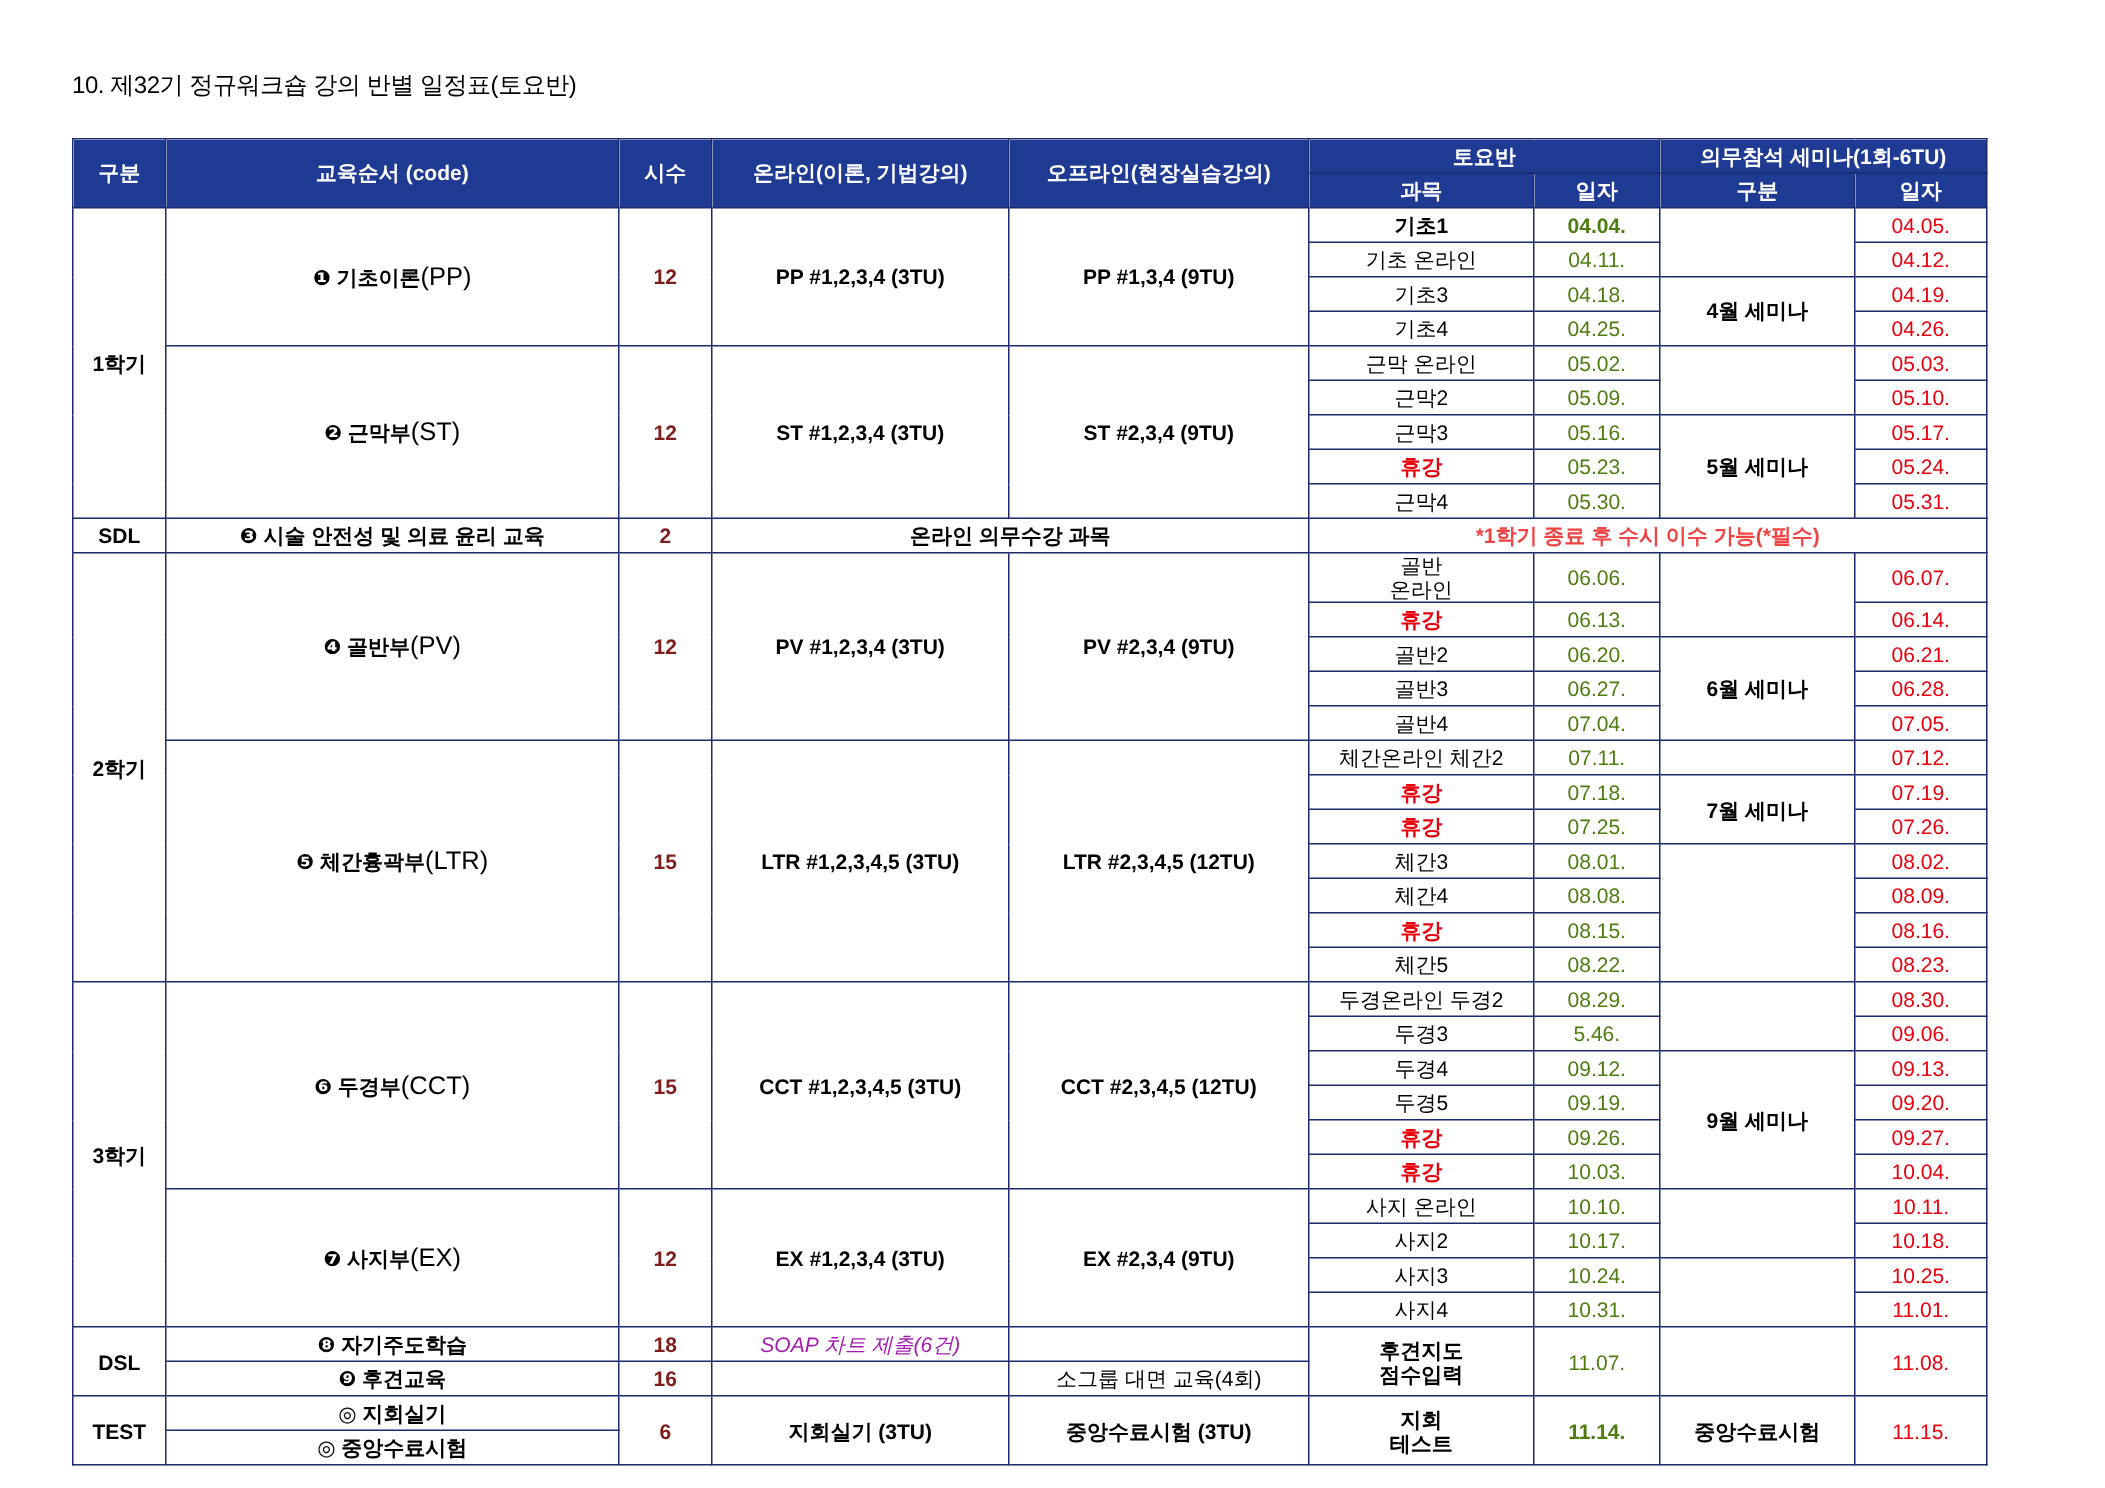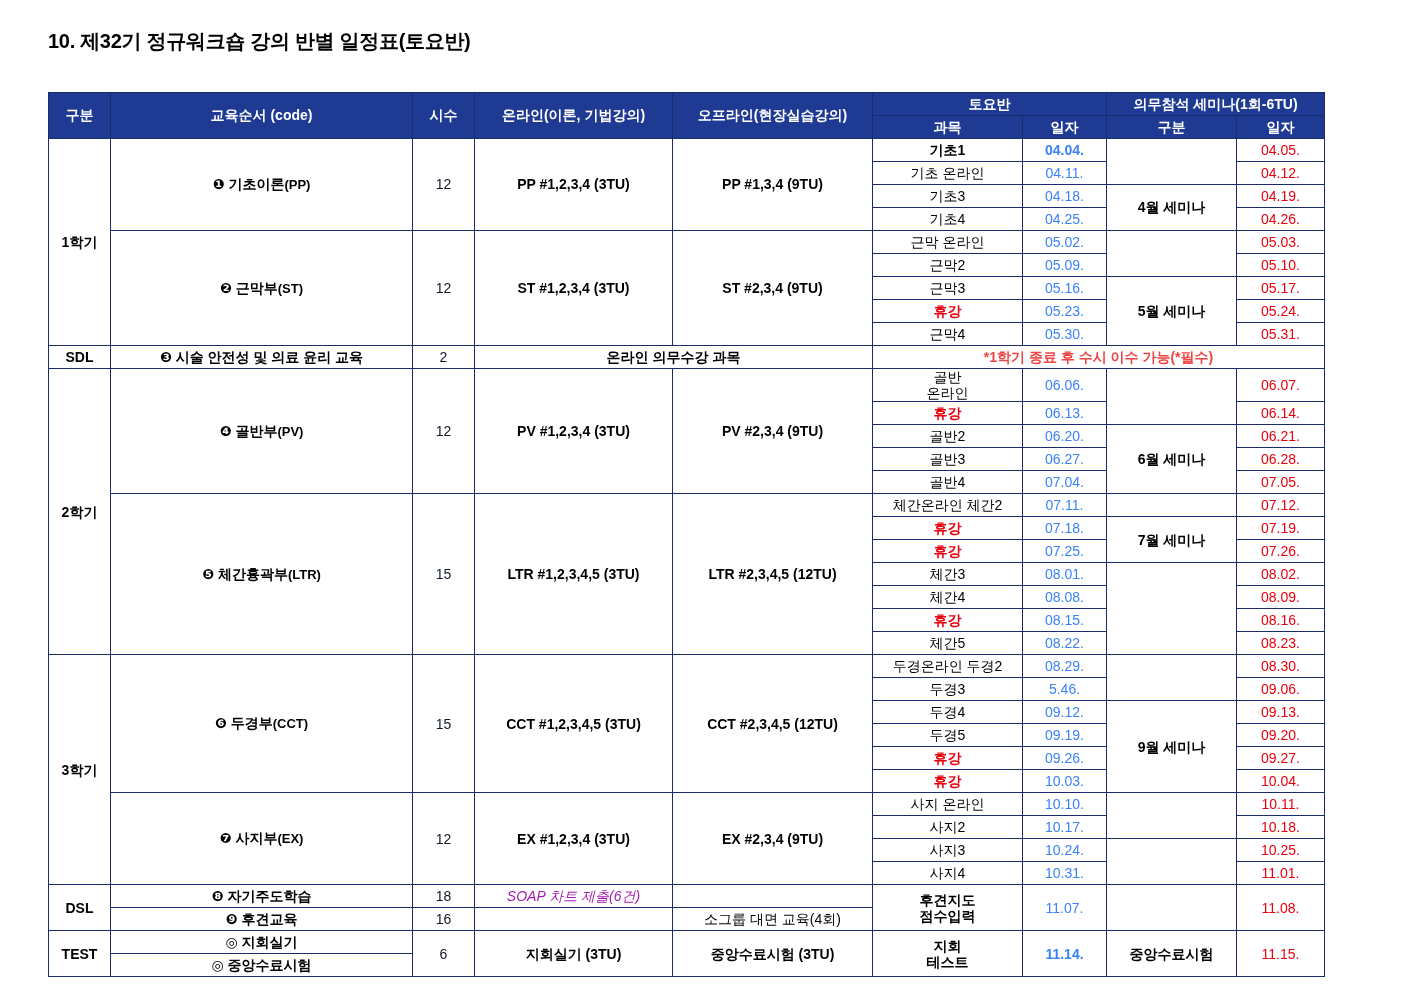--- a/index.html
+++ b/index.html
@@ -4,22 +4,22 @@
 <style>
   html,body{margin:0;padding:0;background:#ffffff;}
   body{
     width:1403px;height:992px;
     font-family:"Liberation Sans","DejaVu Sans",sans-serif;
     color:#000;
     -webkit-font-smoothing:antialiased;
   }
   .page{position:relative;width:1403px;height:992px;}
   .title{
-    position:absolute;left:48px;top:28px;
-    font-size:20px;font-weight:bold;letter-spacing:-0.3px;
+    position:absolute;left:48px;top:47px;
+    font-size:16px;font-weight:normal;letter-spacing:-0.3px;
   }
   table.sched{
     position:absolute;left:48px;top:92px;
     border-collapse:collapse;
     table-layout:fixed;
     width:1108px;
   }
   table.sched td,table.sched th{
     border:1px solid #1b2a6b;
     padding:0 2px;
@@ -48,28 +48,28 @@
   col.c-sem{width:130px;}
   col.c-date2{width:88px;}
 
   .semester{font-weight:bold;font-size:15px;}
   .ordercell{
     text-align:left;
     padding-left:22px;
     font-weight:bold;
     font-size:15px;
   }
-  .ordercell .sub{font-size:13px;font-weight:bold;}
+  .ordercell .sub{font-size:17px;font-weight:normal;}
   .red{color:#e8000d;}
   .bold{font-weight:bold;}
-  .hours{color:#0f172a;font-weight:normal;font-size:15px;}
+  .hours{color:#7f1d1d;font-weight:bold;font-size:15px;}
   .lect{font-weight:bold;font-size:15px;}
   .subj{font-size:14px;margin-left:26px;}
   .subj.bold{font-weight:bold;}
-  .date{color:#3b82f6;font-size:14px;}
+  .date{color:#4d7c0f;font-size:14px;}
   .date.bold{font-weight:bold;}
   .date2{color:#e8000d;font-size:14px;}
   .semname{font-weight:bold;font-size:15px;margin-top:24px;}
   .note{
     color:#ef4444;font-weight:bold;font-size:15px;
   }
   .onlineobl{font-weight:bold;font-size:15px;}
   .small-blue{color:#a21caf;font-size:14px;font-style:italic;}
   .small-red{color:#000000;font-size:14px;}
   .two-line{line-height:1.05;}

